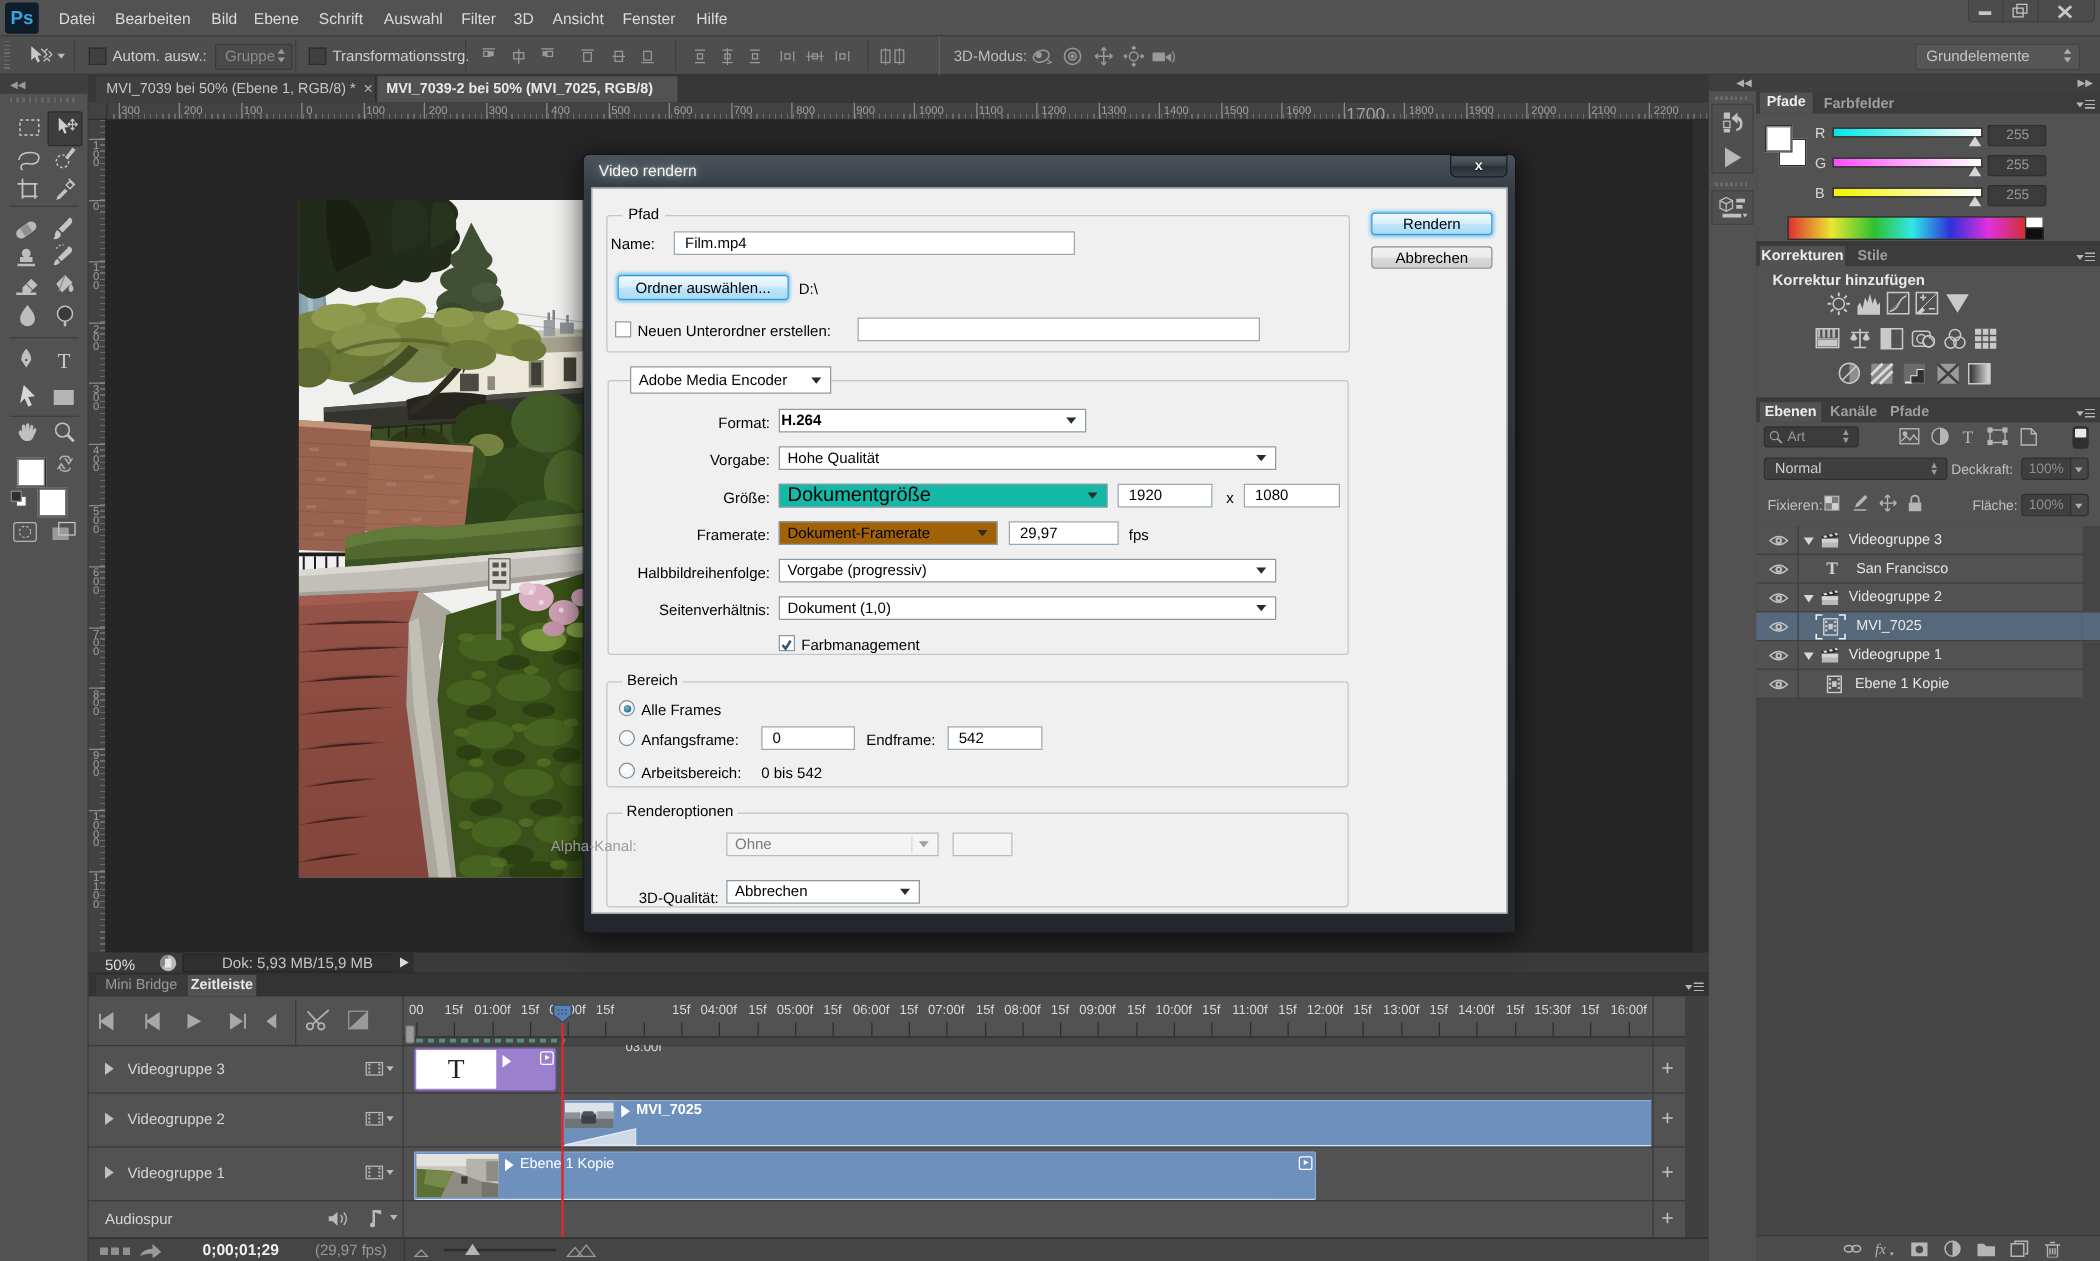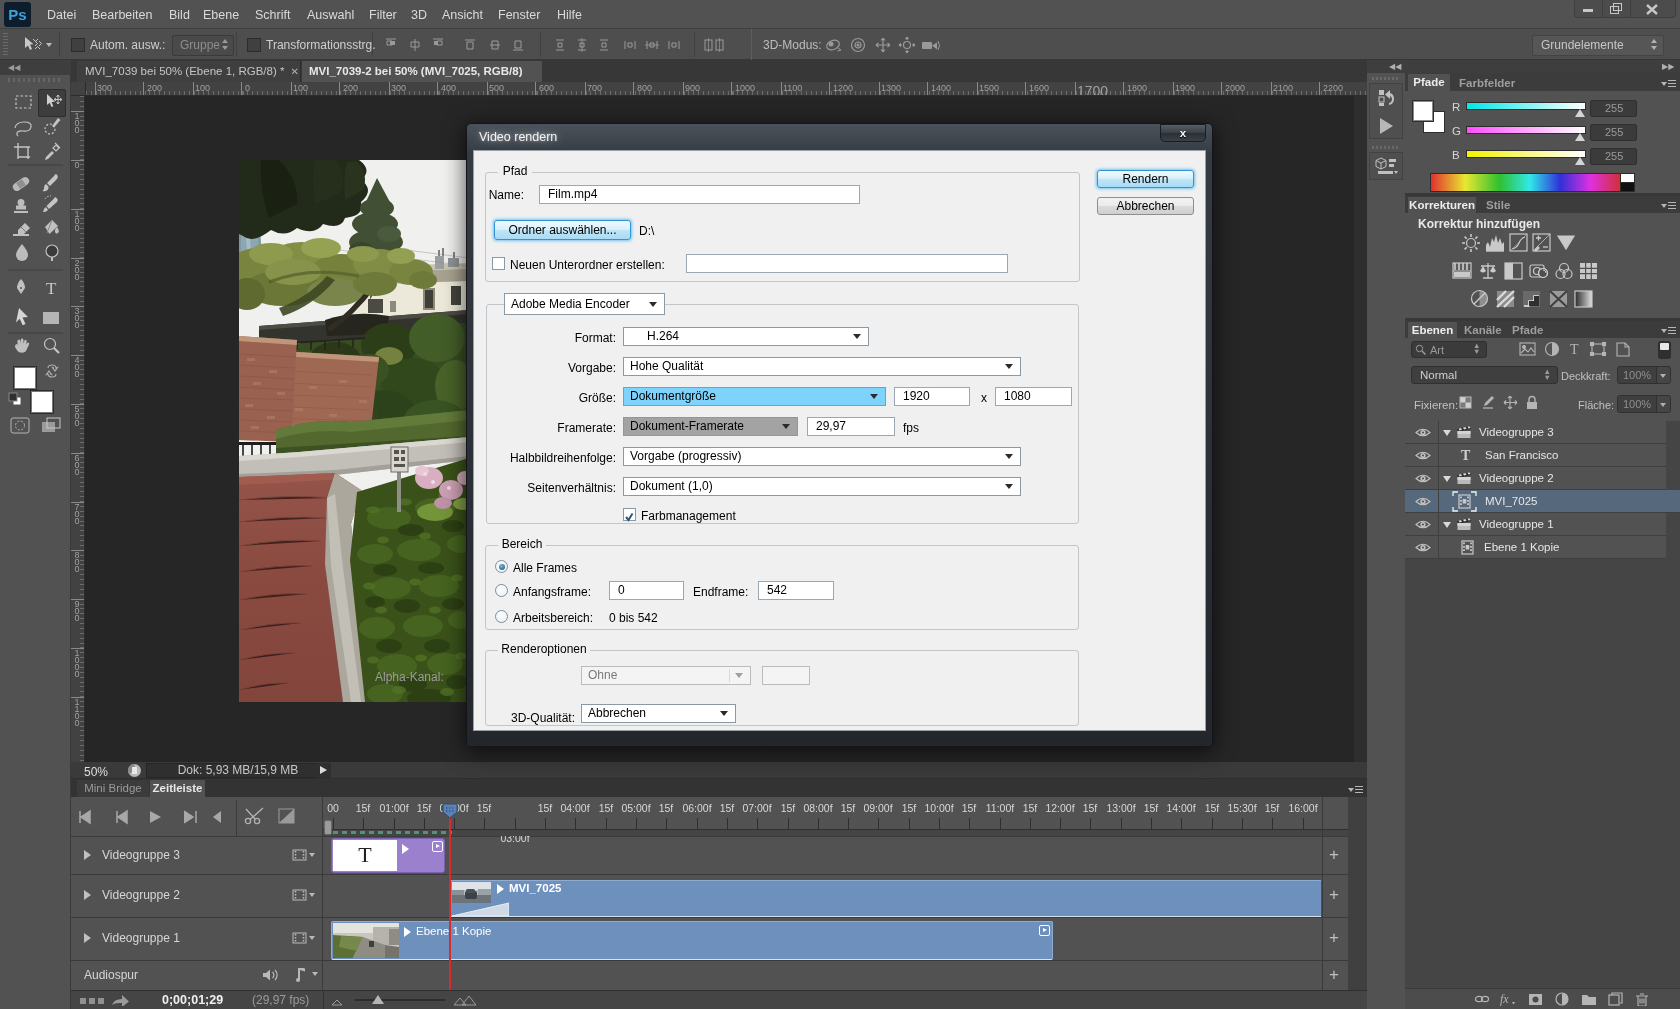--- a/index.html
+++ b/index.html
@@ -1109,30 +1109,30 @@
 <span class="tx" style="left:639px;top:224px;font-size:12px;color:#000;">D:\</span>
 <div class="abs" style="left:492px;top:257px;width:13px;height:13px;background:#fff;border:1px solid #8a99a3;box-sizing:border-box;"></div>
 <span class="tx" style="left:510px;top:258px;font-size:12px;color:#000;">Neuen Unterordner erstellen:</span>
 <div class="abs" style="left:686px;top:254px;width:322px;height:19px;background:#fff;border:1px solid #99a8b2;box-sizing:border-box;color:#000;font-size:12px;line-height:17px;"><span style="margin-left:5px;"></span></div>
 <div class="abs" style="left:1097px;top:170px;width:97px;height:18px;background:linear-gradient(to bottom,#f1fafe,#d7effb 48%,#bfe5f8 52%,#a9dbf5);border:1px solid #2f95d8;border-radius:3px;box-sizing:border-box;box-shadow:0 0 3px 1px #71c3ef;color:#000;font-size:12px;text-align:center;line-height:16px;">Rendern</div>
 <div class="abs" style="left:1097px;top:197px;width:97px;height:18px;background:linear-gradient(to bottom,#f2f2f2,#ebebeb 48%,#dbdbdb 52%,#cfcfcf);border:1px solid #8e8e8e;border-radius:3px;box-sizing:border-box;color:#000;font-size:12px;text-align:center;line-height:16px;">Abbrechen</div>
 <div class="abs" style="left:486px;top:304px;width:593px;height:220px;border:1px solid #c0c6ca;border-radius:3px;box-sizing:border-box;"></div>
 <div class="abs" style="left:499px;top:296px;width:0px;height:15px;background:#f0f0f0;color:#000;font-size:12px;text-align:center;"></div>
 <div class="abs" style="left:504px;top:293px;width:161px;height:22px;background:#fff;border:1px solid #8a99a3;box-sizing:border-box;color:#000;font-size:12px;line-height:20px;"><span style="margin-left:6px;">Adobe Media Encoder</span><span class="tri-r" style="position:absolute;right:7px;top:8px;border-width:5px 4px 0 4px;border-color:#2b2b2b transparent transparent transparent;"></span></div>
 <div class="tx" style="left:416px;top:331px;width:200px;text-align:right;font-size:12px;color:#000;">Format:</div>
-<div class="abs" style="left:623px;top:327px;width:246px;height:19px;background:#fff;border:1px solid #8a99a3;box-sizing:border-box;color:#000;font-size:12px;line-height:17px;"><span style="margin-left:23px;">H.264</span><span class="tri-r" style="position:absolute;right:7px;top:6px;border-width:5px 4px 0 4px;border-color:#2b2b2b transparent transparent transparent;"></span></div>
+<div class="abs" style="left:623px;top:327px;width:246px;height:19px;background:#fff;border:1px solid #8a99a3;box-sizing:border-box;color:#000;font-size:12px;line-height:17px;"><span style="margin-left:1px;font-weight:bold;">H.264</span><span class="tri-r" style="position:absolute;right:7px;top:6px;border-width:5px 4px 0 4px;border-color:#2b2b2b transparent transparent transparent;"></span></div>
 <div class="tx" style="left:416px;top:361px;width:200px;text-align:right;font-size:12px;color:#000;">Vorgabe:</div>
 <div class="abs" style="left:623px;top:357px;width:398px;height:19px;background:#fff;border:1px solid #8a99a3;box-sizing:border-box;color:#000;font-size:12px;line-height:17px;"><span style="margin-left:6px;">Hohe Qualität</span><span class="tri-r" style="position:absolute;right:7px;top:6px;border-width:5px 4px 0 4px;border-color:#2b2b2b transparent transparent transparent;"></span></div>
 <div class="tx" style="left:416px;top:391px;width:200px;text-align:right;font-size:12px;color:#000;">Größe:</div>
-<div class="abs" style="left:623px;top:387px;width:263px;height:19px;background:#7dd3fc;border:1px solid #8a99a3;box-sizing:border-box;color:#000;font-size:12px;line-height:17px;"><span style="margin-left:6px;">Dokumentgröße</span><span class="tri-r" style="position:absolute;right:7px;top:6px;border-width:5px 4px 0 4px;border-color:#2b2b2b transparent transparent transparent;"></span></div>
+<div class="abs" style="left:623px;top:387px;width:263px;height:19px;background:#14b8a6;border:1px solid #8a99a3;box-sizing:border-box;color:#000;font-size:16px;line-height:17px;"><span style="margin-left:6px;">Dokumentgröße</span><span class="tri-r" style="position:absolute;right:7px;top:6px;border-width:5px 4px 0 4px;border-color:#2b2b2b transparent transparent transparent;"></span></div>
 <div class="abs" style="left:894px;top:387px;width:76px;height:19px;background:#fff;border:1px solid #99a8b2;box-sizing:border-box;color:#000;font-size:12px;line-height:17px;"><span style="margin-left:8px;">1920</span></div>
 <span class="tx" style="left:981px;top:391px;font-size:12px;color:#000;">x</span>
 <div class="abs" style="left:995px;top:387px;width:77px;height:19px;background:#fff;border:1px solid #99a8b2;box-sizing:border-box;color:#000;font-size:12px;line-height:17px;"><span style="margin-left:8px;">1080</span></div>
 <div class="tx" style="left:416px;top:421px;width:200px;text-align:right;font-size:12px;color:#000;">Framerate:</div>
-<div class="abs" style="left:623px;top:417px;width:175px;height:19px;background:#a3a3a3;border:1px solid #8a99a3;box-sizing:border-box;color:#000;font-size:12px;line-height:17px;"><span style="margin-left:6px;">Dokument-Framerate</span><span class="tri-r" style="position:absolute;right:7px;top:6px;border-width:5px 4px 0 4px;border-color:#2b2b2b transparent transparent transparent;"></span></div>
+<div class="abs" style="left:623px;top:417px;width:175px;height:19px;background:#a16207;border:1px solid #8a99a3;box-sizing:border-box;color:#000;font-size:12px;line-height:17px;"><span style="margin-left:6px;">Dokument-Framerate</span><span class="tri-r" style="position:absolute;right:7px;top:6px;border-width:5px 4px 0 4px;border-color:#2b2b2b transparent transparent transparent;"></span></div>
 <div class="abs" style="left:807px;top:417px;width:88px;height:19px;background:#fff;border:1px solid #99a8b2;box-sizing:border-box;color:#000;font-size:12px;line-height:17px;"><span style="margin-left:8px;">29,97</span></div>
 <span class="tx" style="left:903px;top:421px;font-size:12px;color:#000;">fps</span>
 <div class="tx" style="left:416px;top:451px;width:200px;text-align:right;font-size:12px;color:#000;">Halbbildreihenfolge:</div>
 <div class="abs" style="left:623px;top:447px;width:398px;height:19px;background:#fff;border:1px solid #8a99a3;box-sizing:border-box;color:#000;font-size:12px;line-height:17px;"><span style="margin-left:6px;">Vorgabe (progressiv)</span><span class="tri-r" style="position:absolute;right:7px;top:6px;border-width:5px 4px 0 4px;border-color:#2b2b2b transparent transparent transparent;"></span></div>
 <div class="tx" style="left:416px;top:481px;width:200px;text-align:right;font-size:12px;color:#000;">Seitenverhältnis:</div>
 <div class="abs" style="left:623px;top:477px;width:398px;height:19px;background:#fff;border:1px solid #8a99a3;box-sizing:border-box;color:#000;font-size:12px;line-height:17px;"><span style="margin-left:6px;">Dokument (1,0)</span><span class="tri-r" style="position:absolute;right:7px;top:6px;border-width:5px 4px 0 4px;border-color:#2b2b2b transparent transparent transparent;"></span></div>
 <div class="abs" style="left:623px;top:508px;width:13px;height:13px;background:#fff;border:1px solid #8a99a3;box-sizing:border-box;"><svg width="11" height="11" viewBox="0 0 11 11">
           <path d="M2 5 l2.5 3 4 -6.5" stroke="#31567c" stroke-width="2" fill="none"></path>
         </svg></div>
 <span class="tx" style="left:641px;top:509px;font-size:12px;color:#000;">Farbmanagement</span>
@@ -1144,20 +1144,20 @@
 <div class="abs" style="left:495px;top:584px;width:13px;height:13px;border-radius:7px;background:radial-gradient(circle at 40% 35%,#fdfdfd,#e8eff5);border:1px solid #7b8e9d;box-sizing:border-box;"></div>
 <span class="tx" style="left:513px;top:585px;font-size:12px;color:#000;">Anfangsframe:</span>
 <div class="abs" style="left:609px;top:581px;width:75px;height:19px;background:#fff;border:1px solid #99a8b2;box-sizing:border-box;color:#000;font-size:12px;line-height:17px;"><span style="margin-left:8px;">0</span></div>
 <span class="tx" style="left:693px;top:585px;font-size:12px;color:#000;">Endframe:</span>
 <div class="abs" style="left:758px;top:581px;width:76px;height:19px;background:#fff;border:1px solid #99a8b2;box-sizing:border-box;color:#000;font-size:12px;line-height:17px;"><span style="margin-left:8px;">542</span></div>
 <div class="abs" style="left:495px;top:610px;width:13px;height:13px;border-radius:7px;background:radial-gradient(circle at 40% 35%,#fdfdfd,#e8eff5);border:1px solid #7b8e9d;box-sizing:border-box;"></div>
 <span class="tx" style="left:513px;top:611px;font-size:12px;color:#000;">Arbeitsbereich:</span>
 <span class="tx" style="left:609px;top:611px;font-size:12px;color:#000;">0 bis 542</span>
 <div class="abs" style="left:485px;top:650px;width:594px;height:76px;border:1px solid #c0c6ca;border-radius:3px;box-sizing:border-box;"></div>
 <div class="abs" style="left:498px;top:642px;width:92px;height:15px;background:#f0f0f0;color:#000;font-size:12px;text-align:center;">Renderoptionen</div>
-<div class="tx" style="left:375px;top:670px;width:200px;text-align:left;font-size:12px;color:#9b9b9b;">Alpha-Kanal:</div>
+<div class="tx" style="left:375px;top:670px;width:200px;text-align:center;font-size:12px;color:#9b9b9b;">Alpha-Kanal:</div>
 <div class="abs" style="left:581px;top:666px;width:170px;height:19px;background:#f4f4f4;border:1px solid #b8bcbe;box-sizing:border-box;color:#7a7a7a;font-size:12px;line-height:17px;"><span style="margin-left:6px;">Ohne</span><span class="tri-r" style="position:absolute;right:7px;top:6px;border-width:5px 4px 0 4px;border-color:#a0a0a0 transparent transparent transparent;"></span><span style="position:absolute;right:20px;top:2px;width:1px;height:13px;background:#d8d8d8;"></span></div>
 <div class="abs" style="left:762px;top:666px;width:48px;height:19px;background:#f4f4f4;border:1px solid #b8bcbe;box-sizing:border-box;"></div>
 <div class="tx" style="left:375px;top:711px;width:200px;text-align:right;font-size:12px;color:#000;">3D-Qualität:</div>
 <div class="abs" style="left:581px;top:704px;width:155px;height:19px;background:#fff;border:1px solid #8a99a3;box-sizing:border-box;color:#000;font-size:12px;line-height:17px;"><span style="margin-left:6px;">Abbrechen</span><span class="tri-r" style="position:absolute;right:7px;top:6px;border-width:5px 4px 0 4px;border-color:#2b2b2b transparent transparent transparent;"></span></div>
 </div>
 
 </div>
 
 </body></html>

